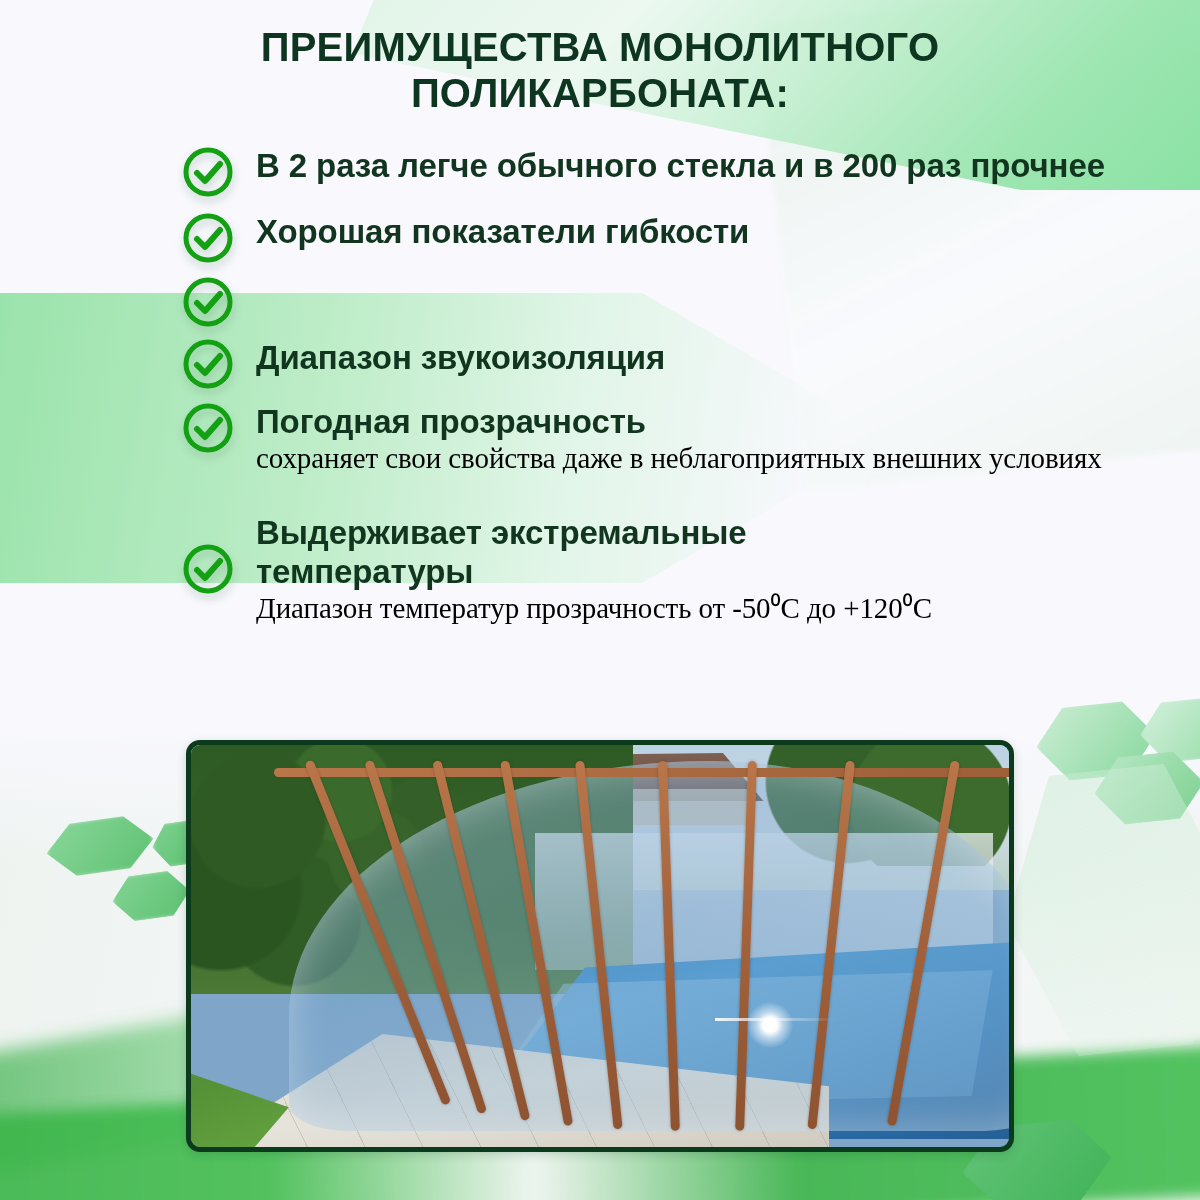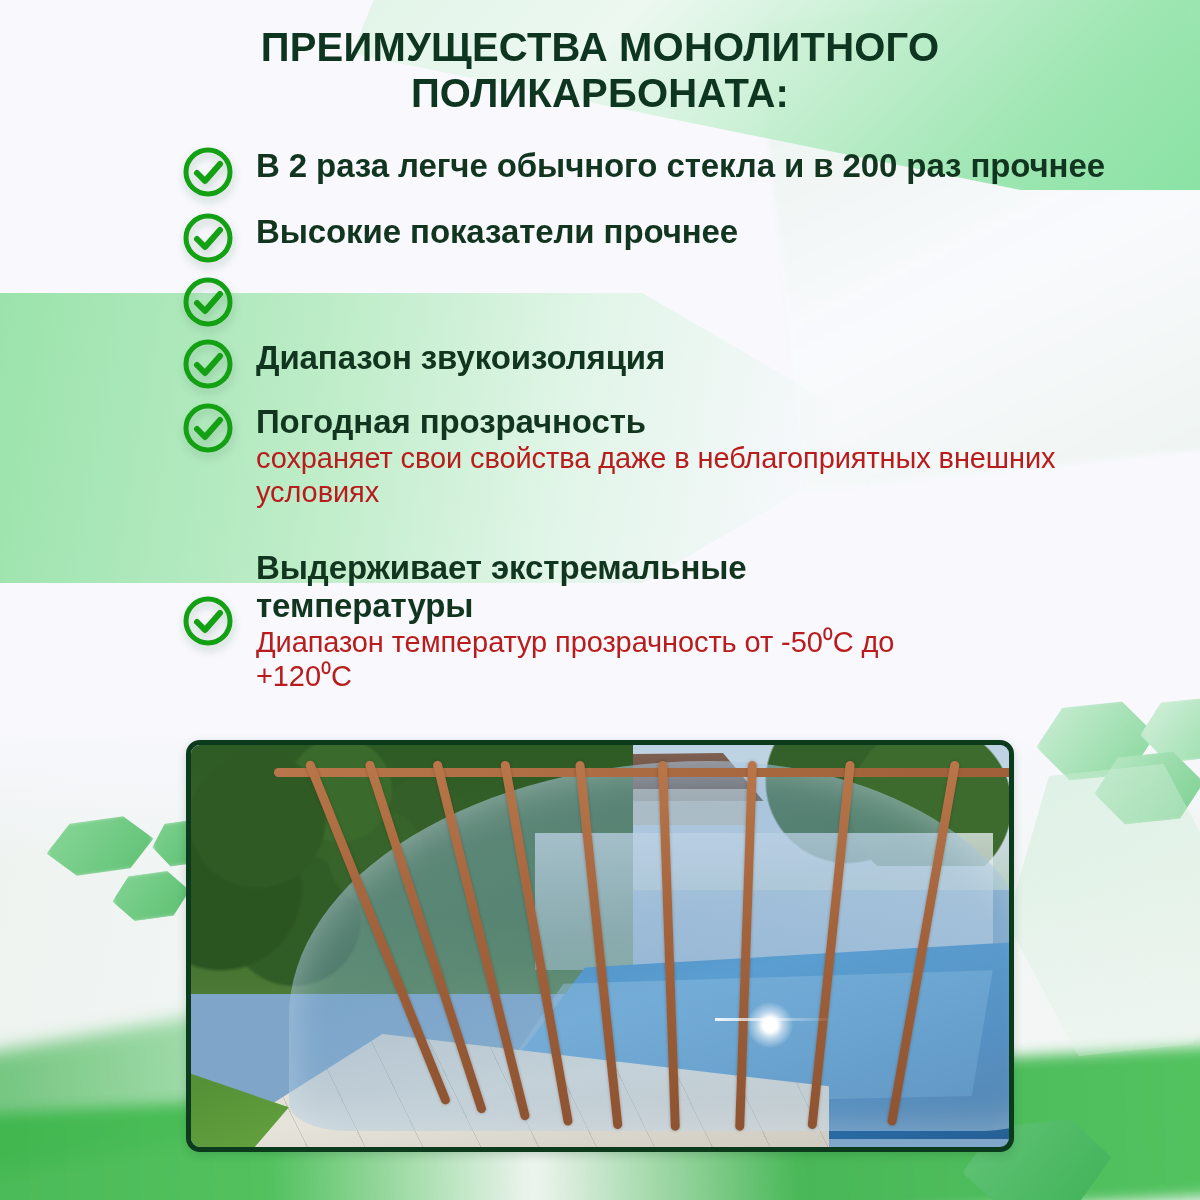--- a/index.html
+++ b/index.html
@@ -93,22 +93,23 @@
     font-size:33px;
     font-weight:bold;
     line-height:1.16;
     color:#11351f;
     letter-spacing:-0.1px;
   }
   .sub {
     font-size:29px;
     font-weight:normal;
     line-height:1.18;
-    color:#b91c1c;
+    color:#000000;
     letter-spacing:-0.1px;
+    font-family:Liberation Serif, serif;
   }
 
   
   .item.i0 { margin-top:0px; }
   .item.i1 { margin-top:14px; }
   .item.i2 { margin-top:12px; }
   .item.i3 { margin-top:10px; }
   .item.i4 { margin-top:12px; }
   .item.i5 { margin-top:38px;align-items:center; }
 
@@ -240,21 +241,21 @@
     </div>
 
     <div class="item i1">
       <span class="mark">
         <svg viewBox="0 0 52 52">
             <circle cx="26" cy="26" r="22" fill="none" stroke="#13a013" stroke-width="5"></circle>
             <path d="M15 27 L23 35 L38 18" fill="none" stroke="#13a013" stroke-width="6" stroke-linecap="round" stroke-linejoin="round"></path>
           </svg>
       </span>
       <span class="body">
-        <span class="lead">Высокие показатели прочнее</span>
+        <span class="lead">Хорошая показатели гибкости</span>
       </span>
     </div>
 
     <div class="item i2">
       <span class="mark">
         <svg viewBox="0 0 52 52">
             <circle cx="26" cy="26" r="22" fill="none" stroke="#13a013" stroke-width="5"></circle>
             <path d="M15 27 L23 35 L38 18" fill="none" stroke="#13a013" stroke-width="6" stroke-linecap="round" stroke-linejoin="round"></path>
           </svg>
       </span>

